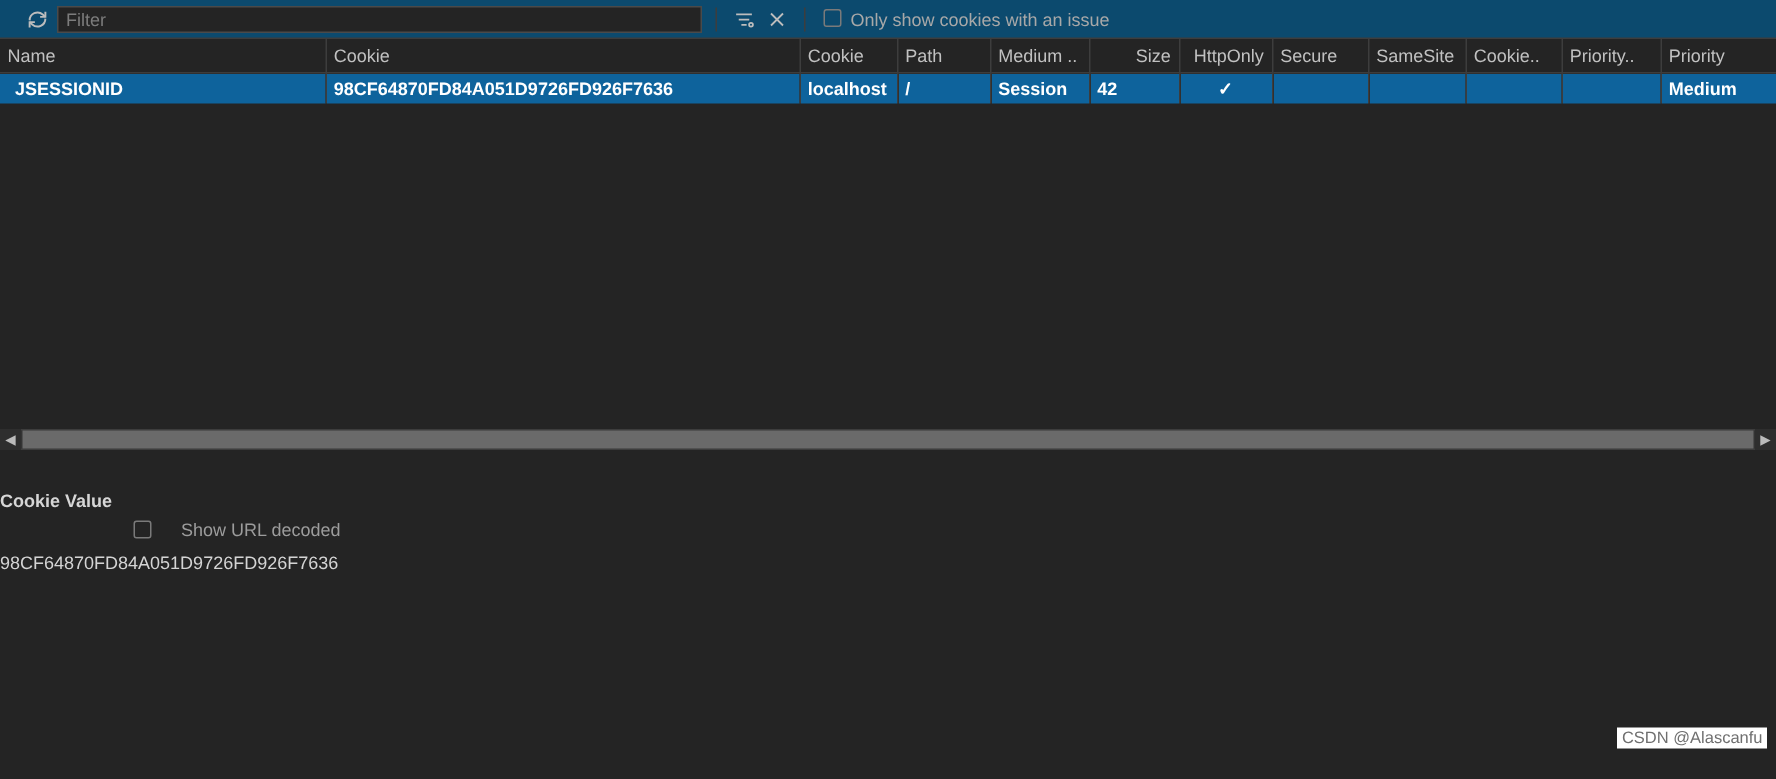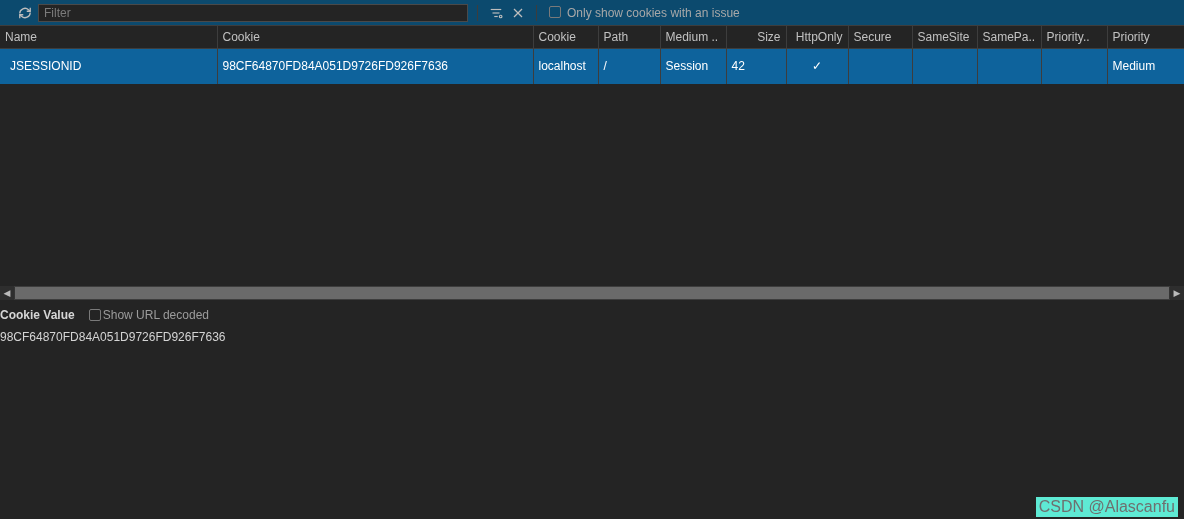--- a/index.html
+++ b/index.html
@@ -90,26 +90,27 @@
       background: #242424;
       border-right: 1px solid #3d3d3d;
       border-bottom: 1px solid #3d3d3d;
       padding: 0 5px;
       overflow: hidden;
       white-space: nowrap;
       text-overflow: ellipsis;
       cursor: pointer;
     }
     .data-table td {
-      height: 36px;
+      height: 21px;
       border-right: 1px solid #3d3d3d;
       padding: 0 5px;
       overflow: hidden;
       white-space: nowrap;
       text-overflow: ellipsis;
+      font-weight: bold;
     }
     .data-table tr.selected td {
       background: #0e639c;
       color: #ffffff;
     }
     .col-name    { width: 217px; }
     .col-value   { width: 316px; }
     .col-domain  { width: 65px; }
     .col-path    { width: 62px; }
     .col-expires { width: 66px; }
@@ -166,42 +167,43 @@
       color: #bdbdbd;
       margin-bottom: 6px;
     }
     .details-header .title {
       font-weight: 600;
       color: #d6d6d6;
     }
     .details-header .checkbox-wrap {
       display: flex;
       align-items: center;
-      gap: 2px;
+      gap: 20px;
       color: #9c9c9c;
       cursor: pointer;
+      margin-top: 38px;
     }
     .details-header .checkbox {
       width: 12px;
       height: 12px;
       border: 1px solid #7a7a7a;
       border-radius: 2px;
     }
     .details-value {
       color: #d4d4d4;
       padding-top: 2px;
     }
     
     .watermark {
       position: absolute;
       right: 6px;
-      bottom: 2px;
+      bottom: 20px;
       color: #6f6f6f;
-      font-size: 16px;
-      background: #5eead4;
+      font-size: 11px;
+      background: #ffffff;
       padding: 1px 3px;
     }
     body { position: relative; }
 
     svg { display: block; }
   </style>
 </head>
 <body>
 
 <div class="toolbar">
@@ -256,21 +258,21 @@
       <tr>
         <th>Name</th>
         <th>Cookie</th>
         <th>Cookie</th>
         <th>Path</th>
         <th>Medium ..</th>
         <th style="text-align:right">Size</th>
         <th style="text-align:right">HttpOnly</th>
         <th>Secure</th>
         <th>SameSite</th>
-        <th>SamePa..</th>
+        <th>Cookie..</th>
         <th>Priority..</th>
         <th>Priority</th>
       </tr>
     </thead>
     <tbody>
       <tr class="selected">
         <td class="col-name">JSESSIONID</td>
         <td>98CF64870FD84A051D9726FD926F7636</td>
         <td>localhost</td>
         <td>/</td>

